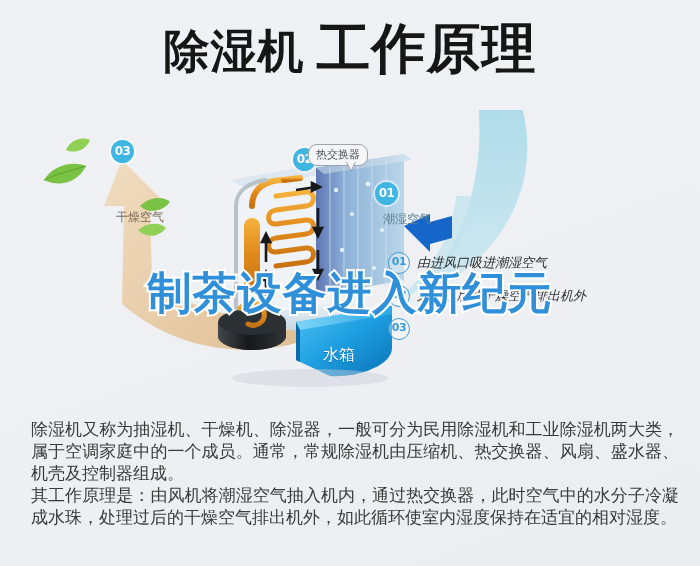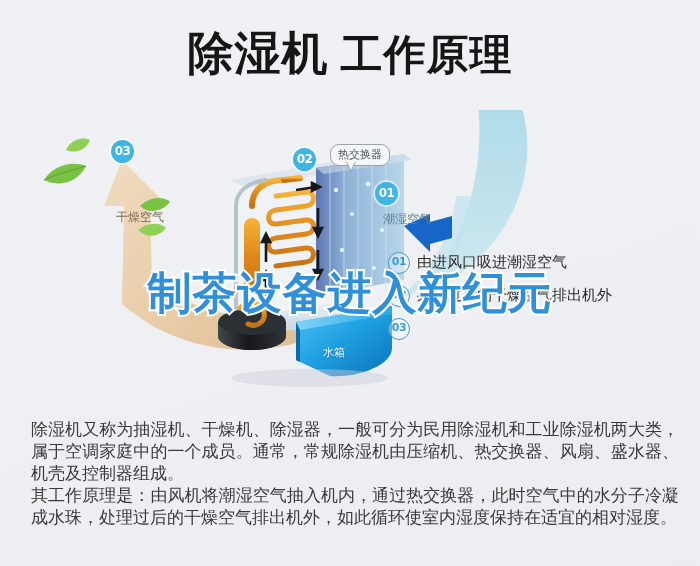--- a/index.html
+++ b/index.html
@@ -25,29 +25,29 @@
   
   .title-row {
     position: absolute;
     top: 24px;
     left: 0;
     width: 700px;
     text-align: center;
     white-space: nowrap;
   }
   .title-a, .title-b {
-    font-family: Liberation Sans, sans-serif;
+    font-family: Liberation Mono, monospace;
     font-size: 50px;
     line-height: 58px;
     letter-spacing: 1px;
     color: #161616;
     font-weight: bold;
   }
   .title-a { font-size: 46px; }
-  .title-b { font-size: 42px; margin-left: 12px; }
+  .title-b { font-size: 54px; margin-left: 12px; }
 
   
   .stage {
     position: absolute;
     left: 0;
     top: 110px;
     width: 700px;
     height: 290px;
   }
   .stage svg {
@@ -80,28 +80,28 @@
     position: absolute;
     font-size: 12px;
     color: #5e5347;
     white-space: nowrap;
   }
   #label-dry  { left: 116px; top: 99px; color: #7a6a55; }
   #label-wet  { left: 383px; top: 101px; color: #5a7f8c; }
   #label-tank {
     left: 323px; top: 235px;
     color: #ffffff;
-    font-size: 11px;
+    font-size: 16px;
     text-shadow: 0 1px 1px rgba(0,60,110,0.45);
   }
 
   
   .callout {
     position: absolute;
-    left: 330px;
+    left: 308px;
     top: 34px;
     padding: 2px 7px 3px 7px;
     border: 1px solid #9aa3ab;
     border-radius: 9px;
     background: #f4f6f8;
     font-size: 11px;
     color: #4b5459;
     white-space: nowrap;
   }
   .callout-tail {
@@ -144,23 +144,24 @@
     color: #3c9bd6;
     font-size: 11px;
     font-weight: bold;
     line-height: 18px;
     text-align: center;
     letter-spacing: -0.5px;
     margin-right: 7px;
     background: rgba(255,255,255,0.35);
   }
   .step-text {
-    font-size: 15px;
+    font-size: 13px;
     color: #2c2c2c;
     white-space: nowrap;
+    font-style: italic;
   }
 
   
   .watermark {
     position: absolute;
     left: 0;
     top: 264px;
     width: 700px;
     text-align: center;
     font-size: 44px;

